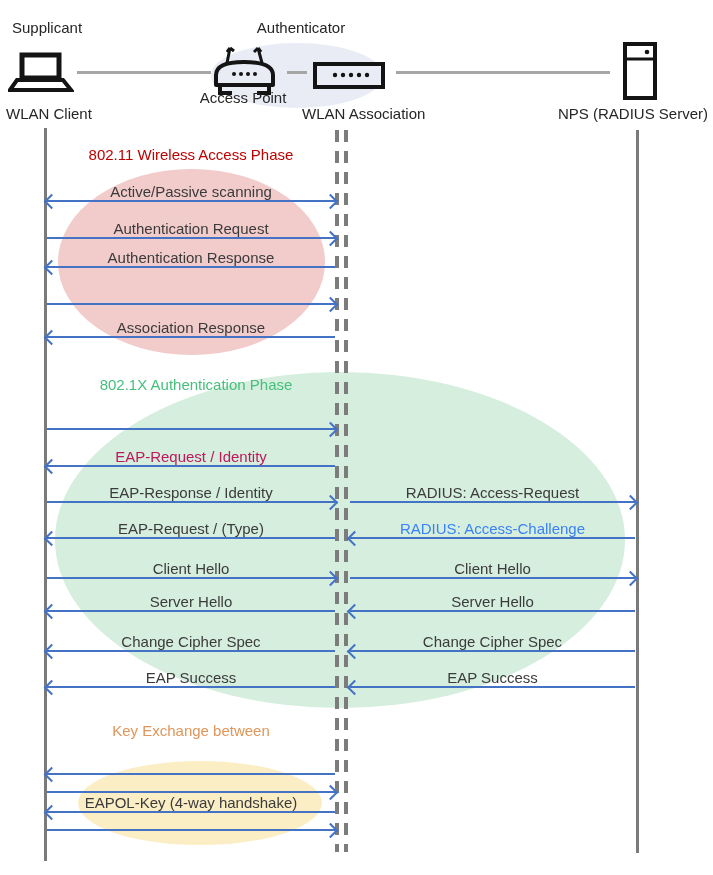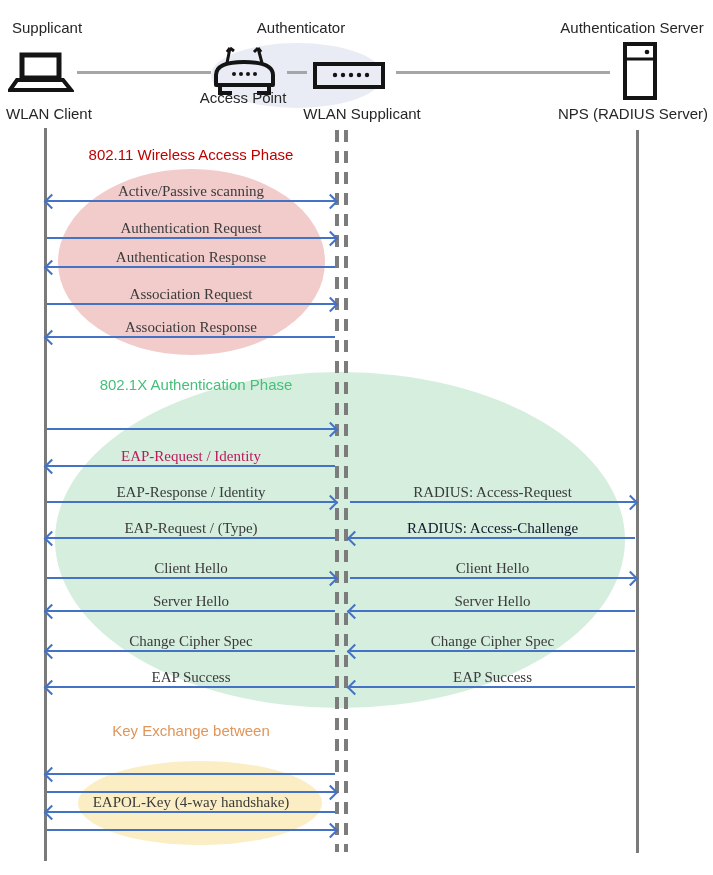--- a/index.html
+++ b/index.html
@@ -9,41 +9,40 @@
   }
   .ellipse{position:absolute;border-radius:50%;z-index:1;}
   .lifeline{position:absolute;width:3px;background:#7A7A7A;z-index:2;}
   .dashed-line{position:absolute;width:4px;z-index:2;
     background:repeating-linear-gradient(to bottom,#7C7C7C 0 12px,transparent 12px 21px);}
   .connector{position:absolute;height:3px;background:#A6A6A6;z-index:2;}
   .icon{position:absolute;z-index:3;}
   .role-label,.node-label{position:absolute;font-size:15px;color:#262626;z-index:3;white-space:nowrap;}
   .centered{text-align:center;}
   .phase-title{position:absolute;font-size:15px;text-align:center;z-index:4;white-space:nowrap;}
-  .msg{position:absolute;height:26px;z-index:4;font-family:Liberation Serif, serif;}
+  .msg{position:absolute;height:26px;z-index:4;}
   .msg-label{position:absolute;left:0;right:0;bottom:5px;text-align:center;
     font-size:15px;color:#3B3B3B;white-space:nowrap;}
   .msg-line{position:absolute;left:1px;right:1px;top:21px;height:2px;background:#4472C4;}
   .chev{position:absolute;width:9px;height:9px;top:17px;}
   .chev-r{right:0;border-top:2.5px solid #4472C4;border-right:2.5px solid #4472C4;transform:rotate(45deg);}
   .chev-l{left:0;border-top:2.5px solid #4472C4;border-left:2.5px solid #4472C4;transform:rotate(-45deg);}
 </style>
 </head>
 <body>
 
 <div id="stage">
 
   <div class="ellipse" style="left:211px;top:43px;width:172px;height:65px;background:#E9ECF5;"></div>
   <div class="ellipse" style="left:58px;top:169px;width:267px;height:186px;background:#F2CBCB;"></div>
   <div class="ellipse" style="left:55px;top:372px;width:570px;height:336px;background:#D5EEDE;"></div>
   <div class="ellipse" style="left:78px;top:761px;width:244px;height:84px;background:#FBEEC5;"></div>
 
   <div class="role-label" style="left:12px;top:19px;">Supplicant</div>
   <div class="role-label centered" style="left:231px;top:19px;width:140px;">Authenticator</div>
-  <div class="role-label centered" style="left:552px;top:19px;width:160px;">Authentication Server</div>
 
   <div class="connector" style="left:77px;top:71px;width:134px;"></div>
   <div class="connector" style="left:287px;top:71px;width:20px;"></div>
   <div class="connector" style="left:396px;top:71px;width:214px;"></div>
 
   <svg class="icon" style="left:8px;top:52px;" width="66" height="42" viewBox="0 0 66 42">
     <rect x="14" y="3" width="37" height="23" fill="none" stroke="#141414" stroke-width="5"></rect>
     <path d="M9 28 H55 L63 38 H2 Z" fill="none" stroke="#141414" stroke-width="4" stroke-linejoin="miter"></path>
   </svg>
 
@@ -68,21 +67,21 @@
   </svg>
 
   <svg class="icon" style="left:623px;top:42px;" width="34" height="58" viewBox="0 0 34 58">
     <rect x="2" y="2" width="30" height="54" fill="none" stroke="#141414" stroke-width="4"></rect>
     <line x1="3" y1="17" x2="31" y2="17" stroke="#141414" stroke-width="3"></line>
     <circle cx="24" cy="10" r="2.3" fill="#141414"></circle>
   </svg>
 
   <div class="node-label" style="left:6px;top:105px;width:92px;">WLAN Client</div>
   <div class="node-label centered" style="left:193px;top:89px;width:100px;">Access Point</div>
-  <div class="node-label centered" style="left:302px;top:105px;width:120px;">WLAN Supplicant</div>
+  <div class="node-label centered" style="left:302px;top:105px;width:120px;">WLAN Association</div>
   <div class="node-label centered" style="left:557px;top:105px;width:152px;">NPS (RADIUS Server)</div>
 
   <div class="lifeline" style="left:44px;top:128px;height:733px;"></div>
   <div class="dashed-line" style="left:335px;top:130px;height:722px;"></div>
   <div class="dashed-line" style="left:344px;top:130px;height:722px;"></div>
   <div class="lifeline" style="left:636px;top:130px;height:723px;"></div>
 
   <div class="phase-title" style="left:45px;top:146px;width:292px;color:#C00000;">802.11 Wireless Access Phase</div>
   <div class="phase-title" style="left:45px;top:376px;width:302px;color:#45BF7A;">802.1X Authentication Phase</div>
   <div class="phase-title" style="left:45px;top:722px;width:292px;color:#E0965A;">Key Exchange between</div>
@@ -98,21 +97,20 @@
         <div class="msg-label" style="color: rgb(59, 59, 59);">Authentication Request</div>
         <div class="msg-line" style="background: rgb(68, 114, 196);"></div>
         <span class="chev chev-r" style="border-color: rgb(68, 114, 196);"></span>
       </div>
       <div class="msg" style="left: 46px; width: 290px; top: 245px;">
         <div class="msg-label" style="color: rgb(59, 59, 59);">Authentication Response</div>
         <div class="msg-line" style="background: rgb(68, 114, 196);"></div>
         <span class="chev chev-l" style="border-color: rgb(68, 114, 196);"></span>
       </div>
       <div class="msg" style="left: 46px; width: 290px; top: 282px;">
-        <div class="msg-label" style="color: rgb(59, 59, 59);">Association Request</div>
         <div class="msg-line" style="background: rgb(68, 114, 196);"></div>
         <span class="chev chev-r" style="border-color: rgb(68, 114, 196);"></span>
       </div>
       <div class="msg" style="left: 46px; width: 290px; top: 315px;">
         <div class="msg-label" style="color: rgb(59, 59, 59);">Association Response</div>
         <div class="msg-line" style="background: rgb(68, 114, 196);"></div>
         <span class="chev chev-l" style="border-color: rgb(68, 114, 196);"></span>
       </div>
       <div class="msg" style="left: 46px; width: 290px; top: 407px;">
         <div class="msg-line" style="background: rgb(68, 114, 196);"></div>
@@ -169,21 +167,21 @@
       <div class="msg" style="left: 46px; width: 290px; top: 808px;">
         <div class="msg-line" style="background: rgb(68, 114, 196);"></div>
         <span class="chev chev-r" style="border-color: rgb(68, 114, 196);"></span>
       </div>
       <div class="msg" style="left: 349px; width: 287px; top: 480px;">
         <div class="msg-label" style="color: rgb(59, 59, 59);">RADIUS: Access-Request</div>
         <div class="msg-line" style="background: rgb(68, 114, 196);"></div>
         <span class="chev chev-r" style="border-color: rgb(68, 114, 196);"></span>
       </div>
       <div class="msg" style="left: 349px; width: 287px; top: 516px;">
-        <div class="msg-label" style="color: #0f172a;">RADIUS: Access-Challenge</div>
+        <div class="msg-label" style="color: #3b82f6;">RADIUS: Access-Challenge</div>
         <div class="msg-line" style="background: rgb(68, 114, 196);"></div>
         <span class="chev chev-l" style="border-color: rgb(68, 114, 196);"></span>
       </div>
       <div class="msg" style="left: 349px; width: 287px; top: 556px;">
         <div class="msg-label" style="color: rgb(59, 59, 59);">Client Hello</div>
         <div class="msg-line" style="background: rgb(68, 114, 196);"></div>
         <span class="chev chev-r" style="border-color: rgb(68, 114, 196);"></span>
       </div>
       <div class="msg" style="left: 349px; width: 287px; top: 589px;">
         <div class="msg-label" style="color: rgb(59, 59, 59);">Server Hello</div>

